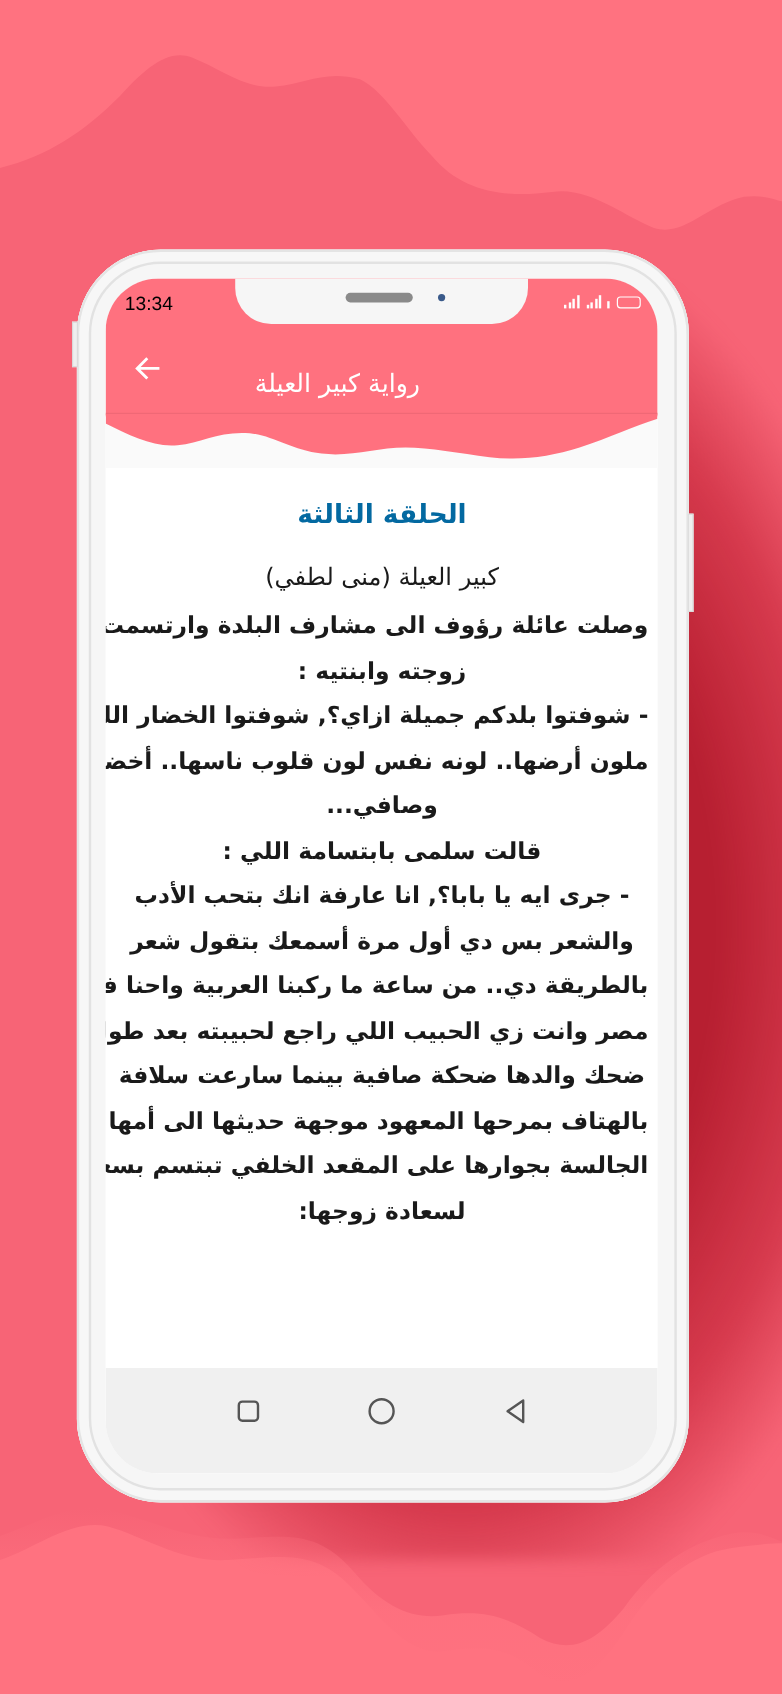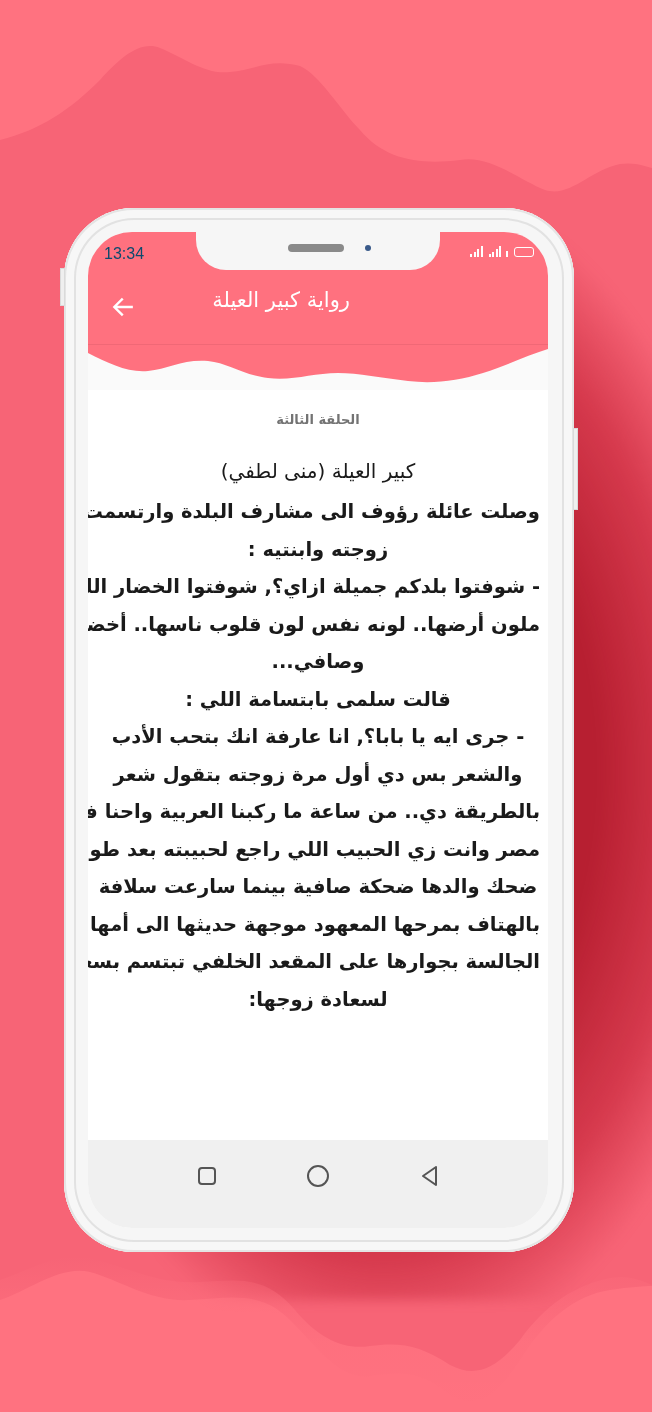--- a/index.html
+++ b/index.html
@@ -33,41 +33,41 @@
   }
   .speaker {
     position:absolute; left:200px; top:12px; width:56px; height:8px;
     background:#8A8A8A; border-radius:4px;
   }
   .camera {
     position:absolute; left:277px; top:13px; width:6px; height:6px;
     background:#3A5A8A; border-radius:50%;
   }
   .status-time {
-    position:absolute; left:16px; top:13px; color:#0c4a6e;
+    position:absolute; left:16px; top:13px; color:#000000;
     font-family:"Liberation Sans", sans-serif; font-size:16px;
   }
   .status-icons { position:absolute; right:14px; top:14px; display:flex; align-items:flex-end; gap:3px; }
   .bar { width:2px; background:#FFFFFF; display:inline-block; }
   .battery { width:18px; height:8px; border:1.5px solid #FFFFFF; border-radius:3px; margin-left:3px; }
   .toolbar-back {
     position:absolute; left:22px; top:62px; width:26px; height:26px; cursor:pointer;
   }
   .toolbar-title {
-    position:absolute; left:92px; top:56px; width:170px; color:#FFFFFF;
+    position:absolute; left:92px; top:76px; width:170px; color:#FFFFFF;
     font-size:21px; direction:rtl; text-align:right; white-space:nowrap;
   }
   .header-line { position:absolute; left:0; top:112px; width:460px; height:2px; background:#F06876; }
   .wave { position:absolute; left:0; top:113px; width:460px; height:45px; }
   .content {
     position:absolute; left:0; top:160px; width:460px; height:748px;
     background:#FFFFFF; direction:rtl; text-align:center; overflow:hidden;
   }
   .chapter {
-    margin-top:15px; color:#737373; font-size:13px; font-weight:bold; line-height:26px;
+    margin-top:25px; color:#0369a1; font-size:22px; font-weight:bold; line-height:26px;
   }
   .story-title {
     margin-top:24px; color:#1A1A1A; font-size:20px; font-weight:normal; line-height:28px;
   }
   .paragraph {
     margin:8px 8px 0 8px; color:#1A1A1A; font-size:19.5px; font-weight:bold; line-height:37.5px;
   }
   .para-line { display:block; white-space:nowrap; }
   .navbar {
     position:absolute; left:0; top:908px; width:460px; height:88px; background:#F0F0F0;
@@ -141,21 +141,21 @@
     <div class="chapter">الحلقة الثالثة</div>
     <div class="story-title">كبير العيلة (منى لطفي)</div>
     <div class="paragraph">
       <span class="para-line">وصلت عائلة رؤوف الى مشارف البلدة وارتسمت</span>
       <span class="para-line">زوجته وابنتيه :</span>
       <span class="para-line">- شوفتوا بلدكم جميلة ازاي؟, شوفتوا الخضار اللي</span>
       <span class="para-line">ملون أرضها.. لونه نفس لون قلوب ناسها.. أخضر</span>
       <span class="para-line">وصافي...</span>
       <span class="para-line">قالت سلمى بابتسامة اللي :</span>
       <span class="para-line">- جرى ايه يا بابا؟, انا عارفة انك بتحب الأدب</span>
-      <span class="para-line">والشعر بس دي أول مرة زوجته بتقول شعر</span>
+      <span class="para-line">والشعر بس دي أول مرة أسمعك بتقول شعر</span>
       <span class="para-line">بالطريقة دي.. من ساعة ما ركبنا العربية واحنا في</span>
       <span class="para-line">مصر وانت زي الحبيب اللي راجع لحبيبته بعد طول</span>
       <span class="para-line">ضحك والدها ضحكة صافية بينما سارعت سلافة</span>
       <span class="para-line">بالهتاف بمرحها المعهود موجهة حديثها الى أمها</span>
       <span class="para-line">الجالسة بجوارها على المقعد الخلفي تبتسم بسعادة</span>
       <span class="para-line">لسعادة زوجها:</span>
     </div>
   </div>
 
   <div class="navbar">

